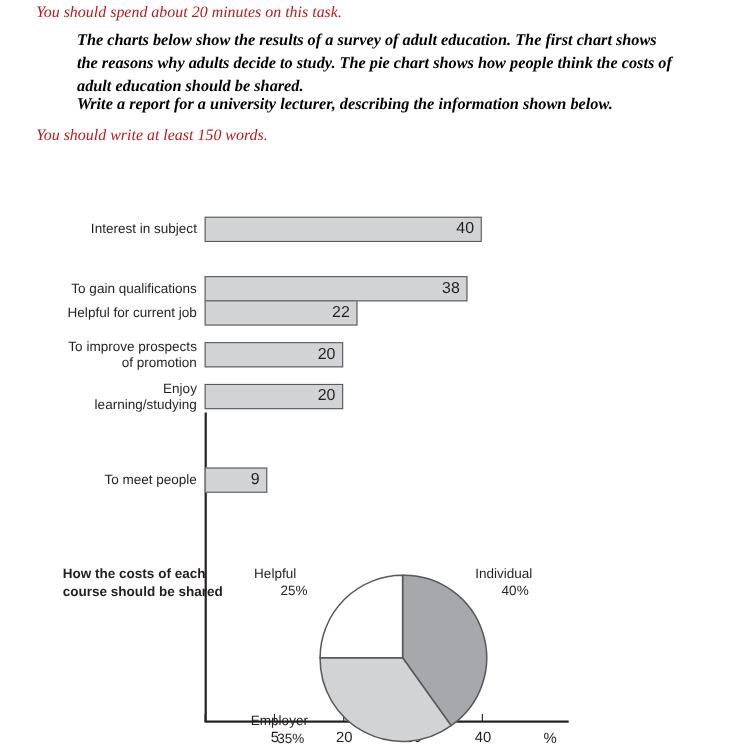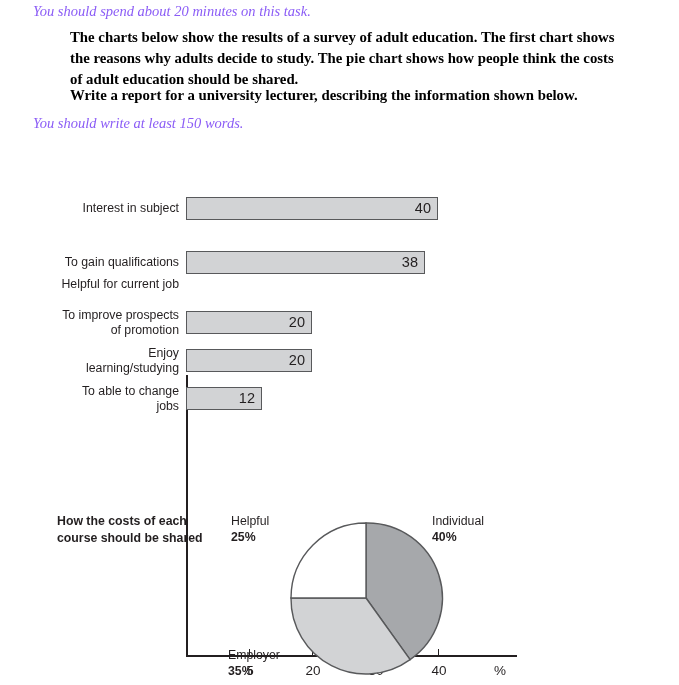--- a/index.html
+++ b/index.html
@@ -19,32 +19,33 @@
   
   .prompt {
     position: absolute;
     left: 0; top: 0;
     width: 679px;
   }
   .prompt-line {
     font-family: "Liberation Serif", serif;
     font-style: italic;
     font-size: 14.5px;
-    color: #8b5cf6;
+    color: #b91c1c;
     line-height: 1.45;
   }
   .prompt-line-1 {
     position: absolute;
     left: 33px; top: 1px;
   }
   .prompt-para {
     position: absolute;
     left: 70px;
     width: 545px;
     font-family: "Liberation Serif", serif;
+    font-style: italic;
     font-weight: bold;
     font-size: 14.8px;
     line-height: 1.42;
     color: #000000;
   }
   .prompt-para-1 { top: 27px; }
   .prompt-para-2 { top: 85px; }
   .prompt-line-2 {
     position: absolute;
     left: 33px; top: 113px;
@@ -153,21 +154,21 @@
     position: absolute;
     left: 283px;
     top: 10px;
   }
   .pie-label {
     position: absolute;
     font-size: 12.3px;
     line-height: 1.32;
     color: #231f20;
   }
-  .pie-label .pct { font-weight: bold; display: block; }
+  .pie-label .pct { font-weight: normal; display: block; margin-left: 24px; }
   .pie-label-taxpayer   { left: 231px; top: 8px; }
   .pie-label-individual { left: 432px; top: 8px; }
   .pie-label-employer   { left: 228px; top: 142px; }
 </style>
 </head>
 <body>
 
 <div class="prompt">
   <div class="prompt-line prompt-line-1">You should spend about 20 minutes on this task.</div>
   <div class="prompt-para prompt-para-1">The charts below show the results of a survey of adult education. The first chart shows the reasons why adults decide to study. The pie chart shows how people think the costs of adult education should be shared.</div>
@@ -189,46 +190,48 @@
 
   <div class="bar-row" style="top:66px">
     <div class="bar-cat-label one-line">To gain qualifications</div>
     <div class="bar-rect" style="width:239px">
       <span class="bar-value">38</span>
     </div>
   </div>
 
   <div class="bar-row" style="top:88px">
     <div class="bar-cat-label one-line">Helpful for current job</div>
+    <div class="bar-rect" style="width:139px">
+      <span class="bar-value">22</span>
+    </div>
   </div>
 
   <div class="bar-row" style="top:126px">
     <div class="bar-cat-label two-line">To improve prospects
 of promotion</div>
     <div class="bar-rect" style="width:126px">
       <span class="bar-value">20</span>
     </div>
   </div>
 
   <div class="bar-row" style="top:164px">
     <div class="bar-cat-label two-line">Enjoy
 learning/studying</div>
     <div class="bar-rect" style="width:126px">
       <span class="bar-value">20</span>
     </div>
   </div>
 
-  <div class="bar-row" style="top:202px">
-    <div class="bar-cat-label two-line">To able to change
-jobs</div>
-    <div class="bar-rect" style="width:76px">
-      <span class="bar-value">12</span>
-    </div>
-  </div>
-
+
+  <div class="bar-row" style="top:240px">
+    <div class="bar-cat-label one-line">To meet people</div>
+    <div class="bar-rect" style="width:57px">
+      <span class="bar-value">9</span>
+    </div>
+  </div>
 
   <div class="tick" style="left:186px"></div>
   <div class="tick" style="left:249px"></div>
   <div class="tick" style="left:312px"></div>
   <div class="tick" style="left:375px"></div>
   <div class="tick" style="left:438px"></div>
 
   <div class="tick-label" style="left:250px">5</div>
   <div class="tick-label" style="left:313px">20</div>
   <div class="tick-label" style="left:376px">30</div>

